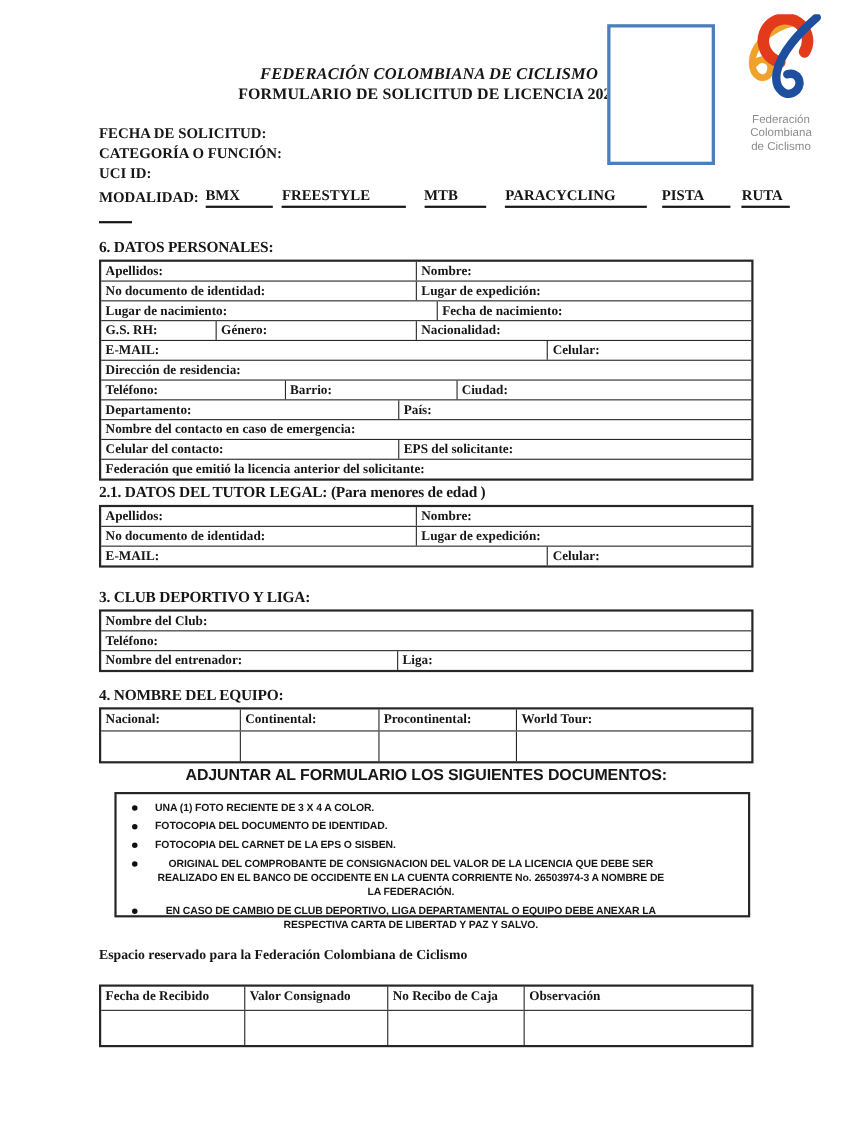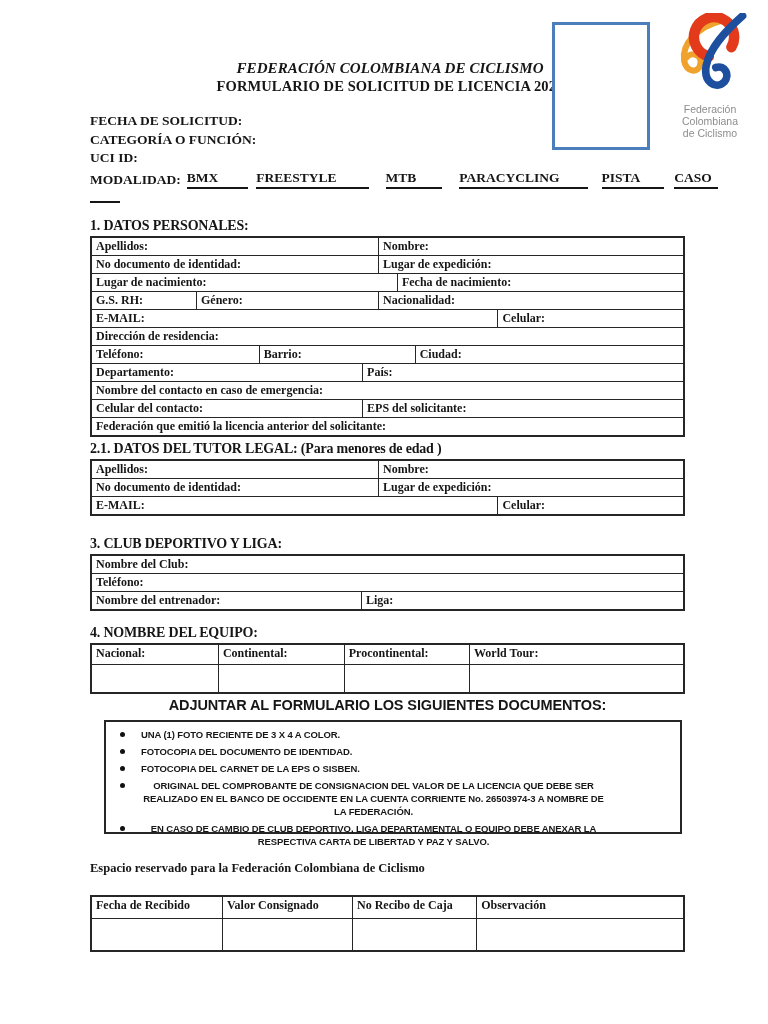--- a/index.html
+++ b/index.html
@@ -86,26 +86,26 @@
     <div class="info-line">FECHA DE SOLICITUD:</div>
     <div class="info-line">CATEGORÍA O FUNCIÓN:</div>
     <div class="info-line">UCI ID:</div>
     <div class="mod-row">
       <span>MODALIDAD:</span>
       <span class="mod-item" style="margin-left:6px"><span>BMX</span><span class="mod-ext" style="width:30px"></span></span>
       <span class="mod-item" style="margin-left:8px"><span>FREESTYLE</span><span class="mod-ext" style="width:32px"></span></span>
       <span class="mod-item" style="margin-left:17px"><span>MTB</span><span class="mod-ext" style="width:26px"></span></span>
       <span class="mod-item" style="margin-left:17px"><span>PARACYCLING</span><span class="mod-ext" style="width:28px"></span></span>
       <span class="mod-item" style="margin-left:14px"><span>PISTA</span><span class="mod-ext" style="width:24px"></span></span>
-      <span class="mod-item" style="margin-left:10px"><span>CASO</span><span class="mod-ext" style="width:6px"></span></span>
+      <span class="mod-item" style="margin-left:10px"><span>RUTA</span><span class="mod-ext" style="width:6px"></span></span>
     </div>
   </div>
   <div class="dangle"></div>
 
-  <div class="sec-title" style="top:218px">1. DATOS PERSONALES:</div>
+  <div class="sec-title" style="top:218px">6. DATOS PERSONALES:</div>
   <div class="tbl" style="top:236px">
     <div class="row">
       <div class="cell" style="width:48.4%">Apellidos:</div>
       <div class="cell" style="width:51.6%">Nombre:</div>
     </div>
     <div class="row">
       <div class="cell" style="width:48.4%">No documento de identidad:</div>
       <div class="cell" style="width:51.6%">Lugar de expedición:</div>
     </div>
     <div class="row">

